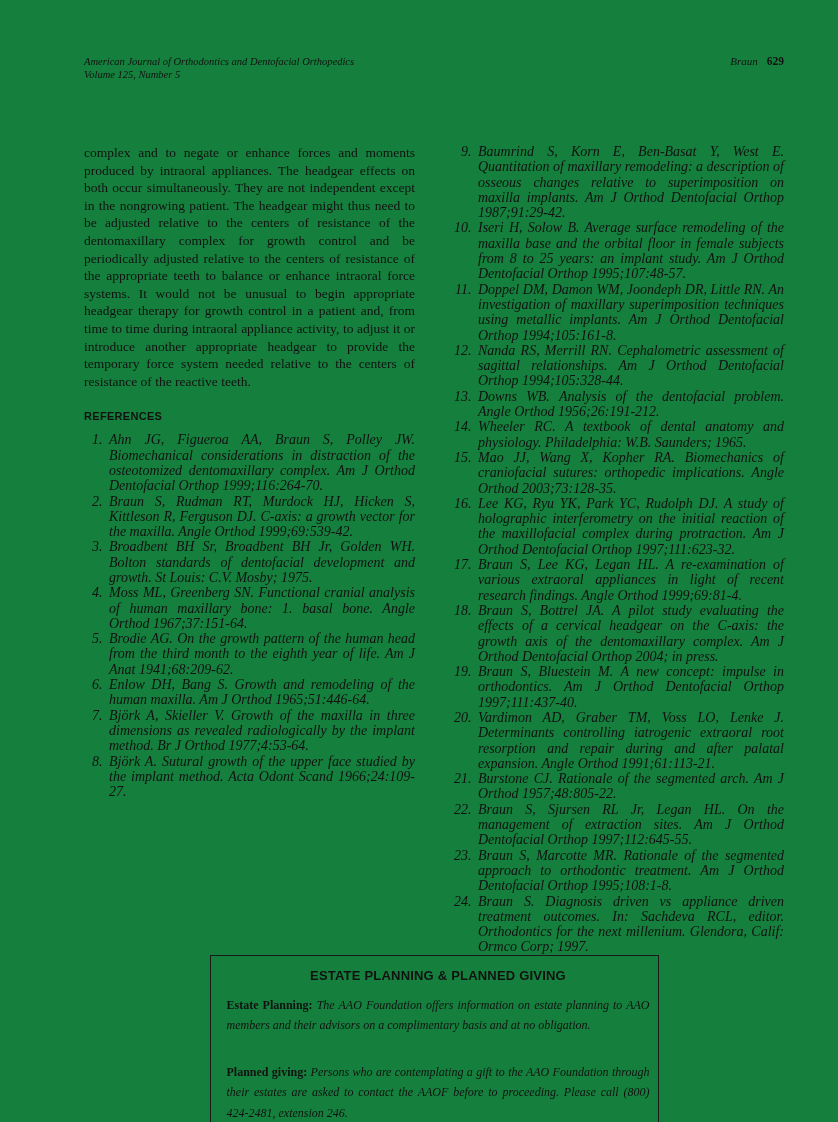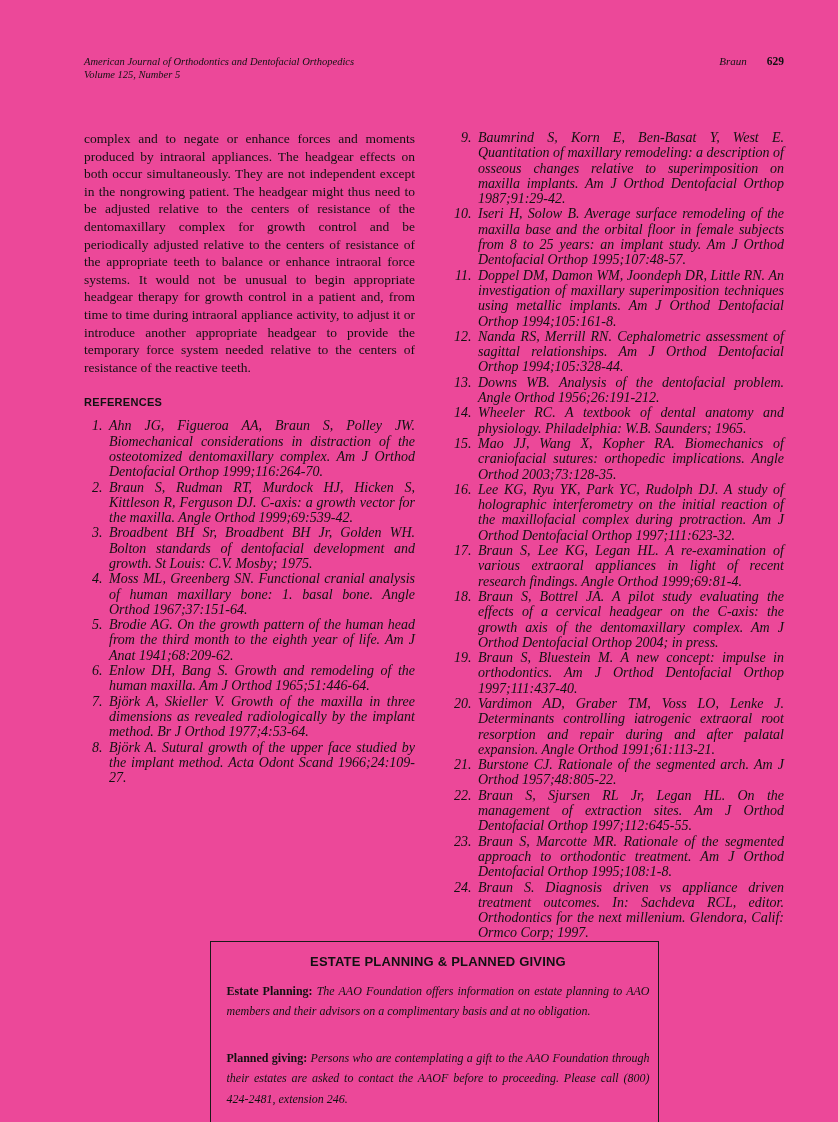--- a/index.html
+++ b/index.html
@@ -1,42 +1,42 @@
 <!DOCTYPE html>
 <html lang="en"><head>
 <meta charset="utf-8">
 <style>
   html, body { margin: 0; padding: 0; background: #e8e8e8; }
   .page {
     position: relative;
     width: 838px;
     height: 1122px;
     margin: 0 auto;
-    background: #ec4899;
+    background: #15803d;
     color: #111111;
     font-family: "Liberation Serif", serif;
     box-sizing: border-box;
     padding: 55px 54px 0 84px;
     overflow: hidden;
   }
   
   .runhead {
     display: flex;
     justify-content: space-between;
     align-items: flex-start;
     font-style: italic;
     font-size: 10.5px;
     line-height: 13px;
     height: 34px;
   }
   .runhead .right { white-space: nowrap; font-size: 11px; }
-  .runhead .pageno { font-style: normal; font-weight: bold; margin-left: 20px; font-size: 11.5px; }
+  .runhead .pageno { font-style: normal; font-weight: bold; margin-left: 9px; font-size: 11.5px; }
   
   .twocol {
-    margin-top: 41px;
+    margin-top: 55px;
     display: flex;
     gap: 38px;
     min-height: 730px;
     align-items: flex-start;
   }
   .col { width: 331px; box-sizing: border-box; }
   .body-p {
     margin: 0;
     font-size: 13.5px;
     line-height: 17.6px;

